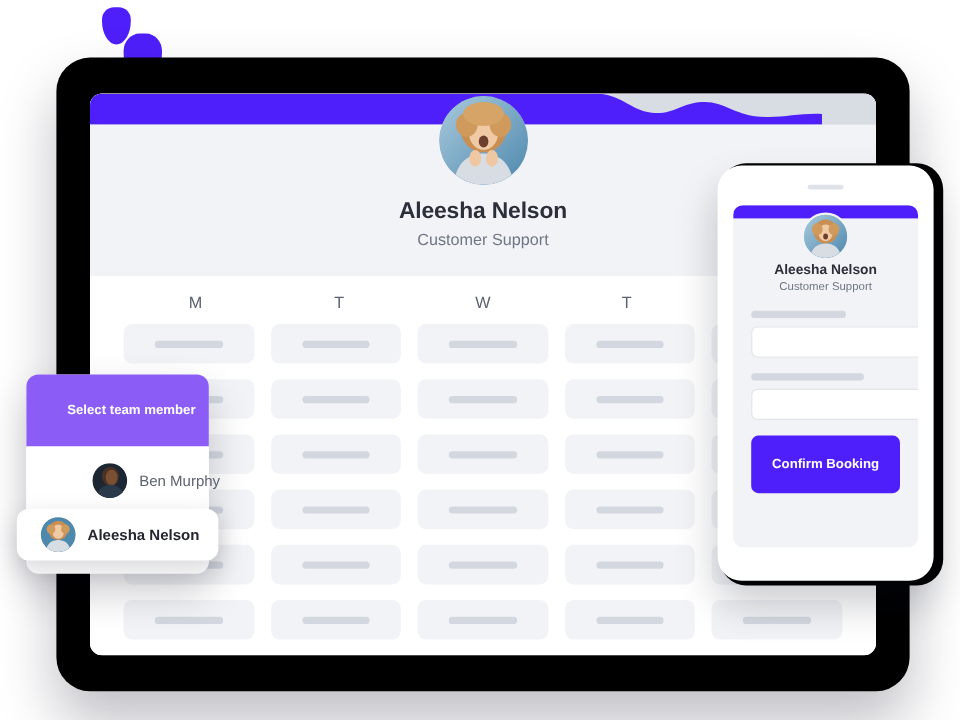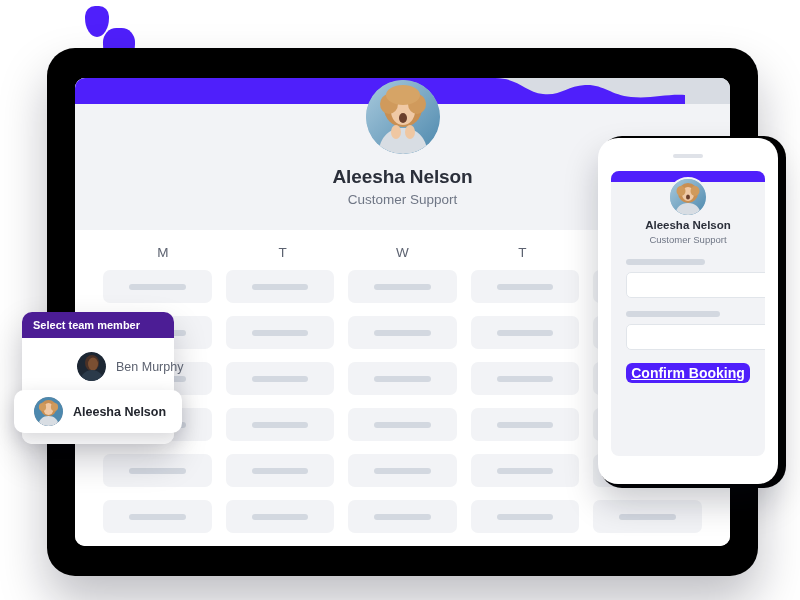--- a/index.html
+++ b/index.html
@@ -238,51 +238,51 @@
   .field-input {
     height: 22px;
     background: #ffffff;
     border: 1px solid #e1e5ea;
     border-radius: 5px;
     margin-bottom: 13px;
   }
   .confirm-btn {
     display: block;
     width: 100%;
-    height: 20px;
+    height: 48px;
     border: none;
     background: #4f1ffb;
     color: #ffffff;
     border-radius: 6px;
     font-family: "Liberation Sans", sans-serif;
-    font-size: 14px;
+    font-size: 11px;
     font-weight: bold;
     cursor: pointer;
     padding: 0;
-    text-decoration: underline;
   }
 
   
   #dropdown {
     position: absolute;
     left: 22px;
     top: 312px;
     width: 152px;
     background: #ffffff;
     border-radius: 10px;
     box-shadow: 0 16px 34px rgba(10, 12, 30, 0.20);
     overflow: visible;
   }
   #dropdown-header {
-    background: #4c1d95;
+    background: #8b5cf6;
     color: #ffffff;
     font-size: 11px;
     font-weight: bold;
-    padding: 7px 11px;
+    padding: 24px 11px;
     border-radius: 10px 10px 0 0;
+    text-align: right;
   }
   #dropdown-list {
     padding: 7px 0 9px 0;
     border-radius: 0 0 10px 10px;
     background: #ffffff;
   }
   .dd-item {
     display: flex;
     align-items: center;
     gap: 10px;

